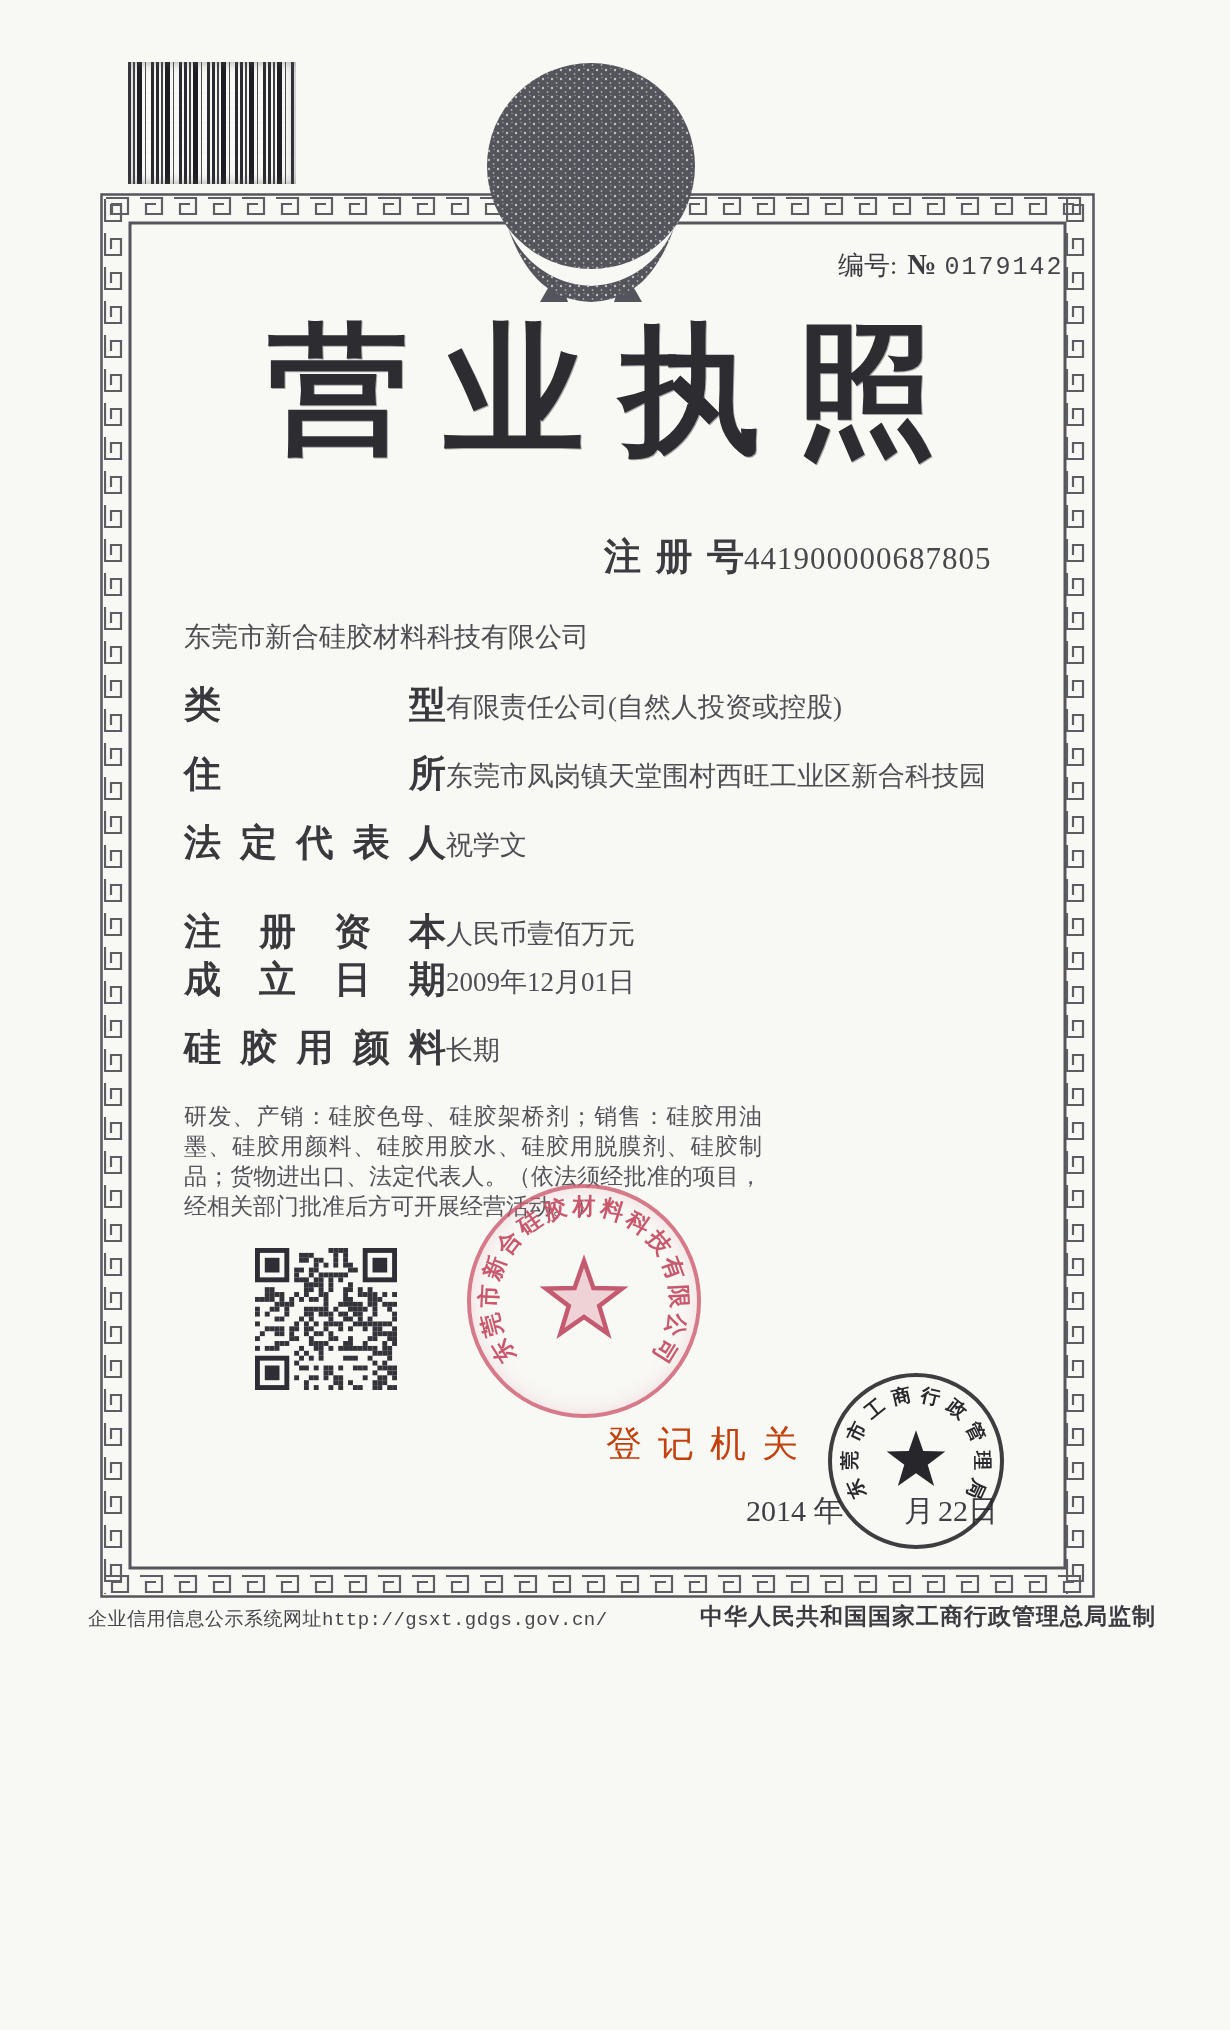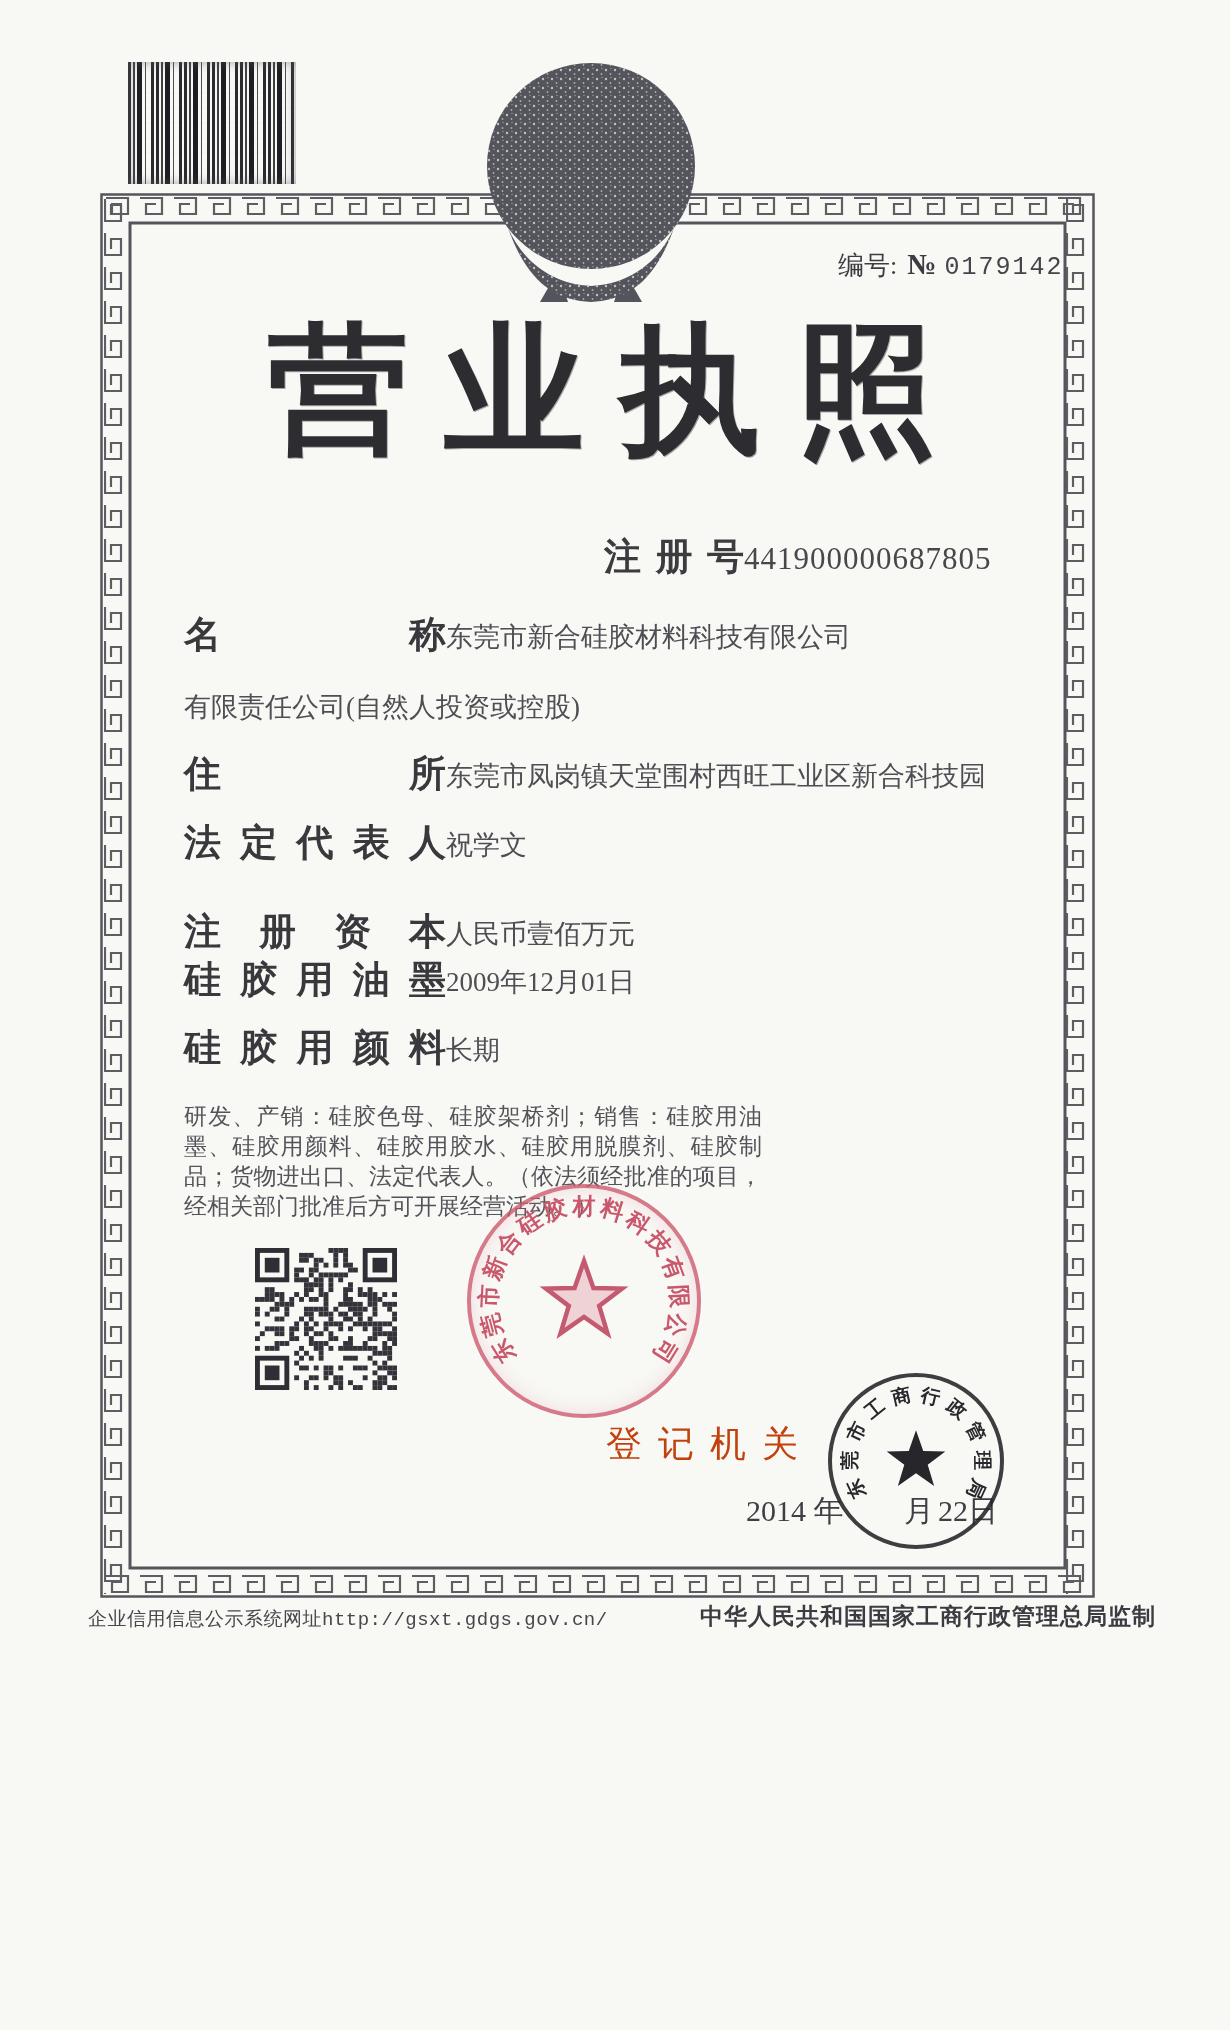--- a/index.html
+++ b/index.html
@@ -148,40 +148,40 @@
     <span>执</span>
     <span>照</span>
   </div>
 
   <div class="regno">
     <span class="lab">注册号</span>
     <span class="val">441900000687805</span>
   </div>
 
   <div class="row" style="top:613px">
-    <span class="lab">名称</span>
     <span class="val">东莞市新合硅胶材料科技有限公司</span>
   </div>
   <div class="row" style="top:683px">
+    <span class="lab">类型</span>
     <span class="val">有限责任公司(自然人投资或控股)</span>
   </div>
   <div class="row" style="top:752px">
     <span class="lab">住所</span>
     <span class="val">东莞市凤岗镇天堂围村西旺工业区新合科技园</span>
   </div>
   <div class="row" style="top:821px">
     <span class="lab">法定代表人</span>
     <span class="val">祝学文</span>
   </div>
   <div class="row" style="top:910px">
     <span class="lab">注册资本</span>
     <span class="val">人民币壹佰万元</span>
   </div>
   <div class="row" style="top:958px">
-    <span class="lab">硅胶用油墨</span>
+    <span class="lab">成立日期</span>
     <span class="val">2009年12月01日</span>
   </div>
   <div class="row" style="top:1026px">
     <span class="lab">硅胶用颜料</span>
     <span class="val">长期</span>
   </div>
   <div class="row scope" style="top:1094px">
     <span class="val">研发、产销：硅胶色母、硅胶架桥剂；销售：硅胶用油墨、硅胶用颜料、硅胶用胶水、硅胶用脱膜剂、硅胶制品；货物进出口、法定代表人。（依法须经批准的项目，经相关部门批准后方可开展经营活动。）</span>
   </div>
 

